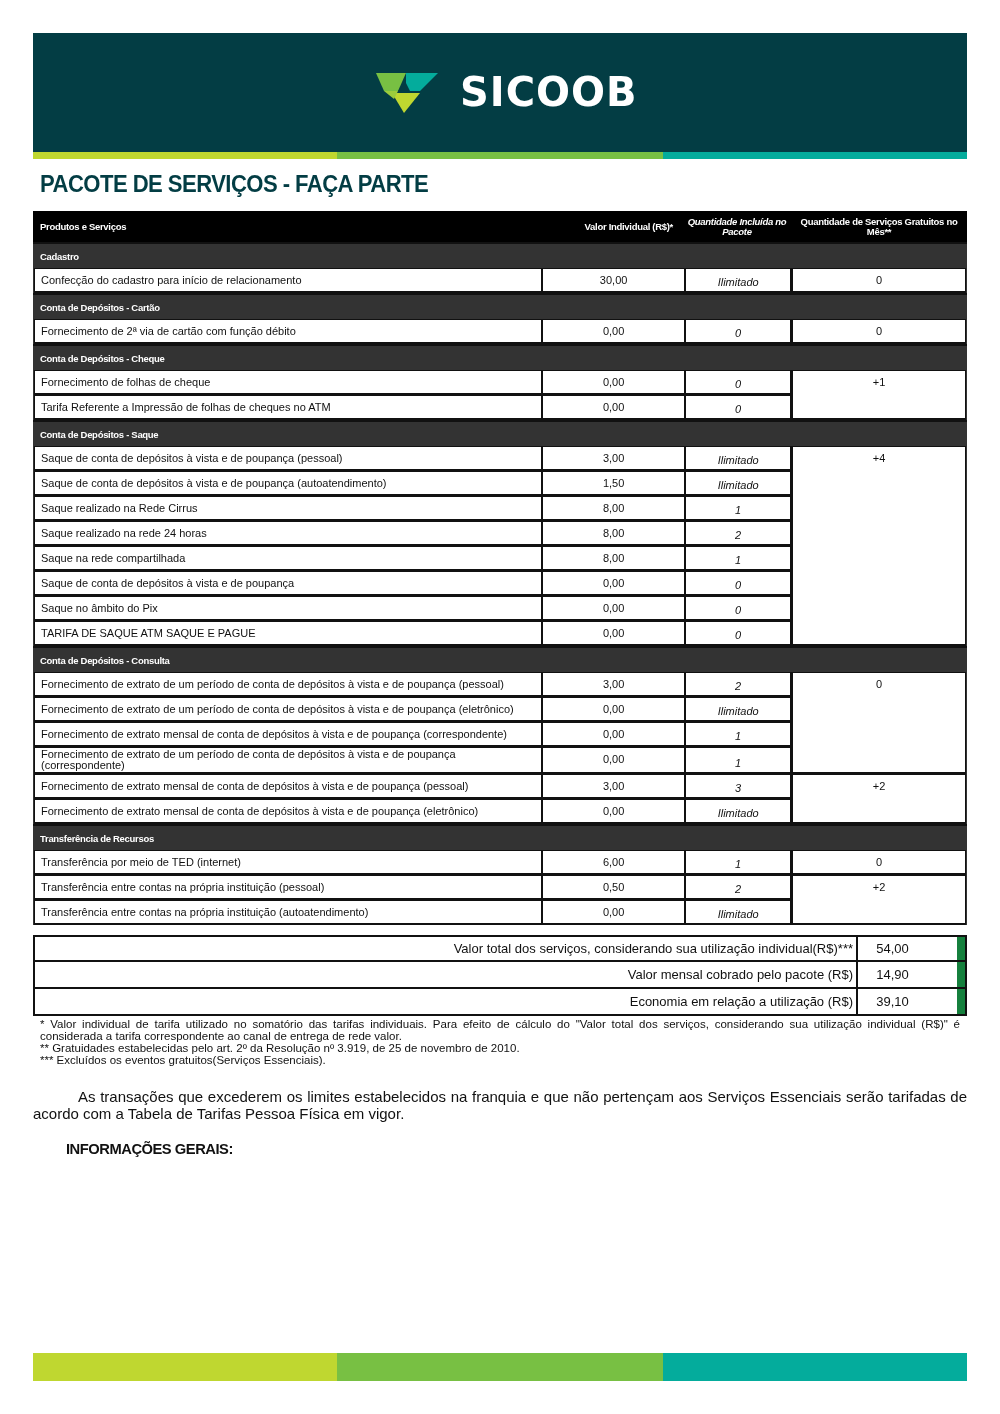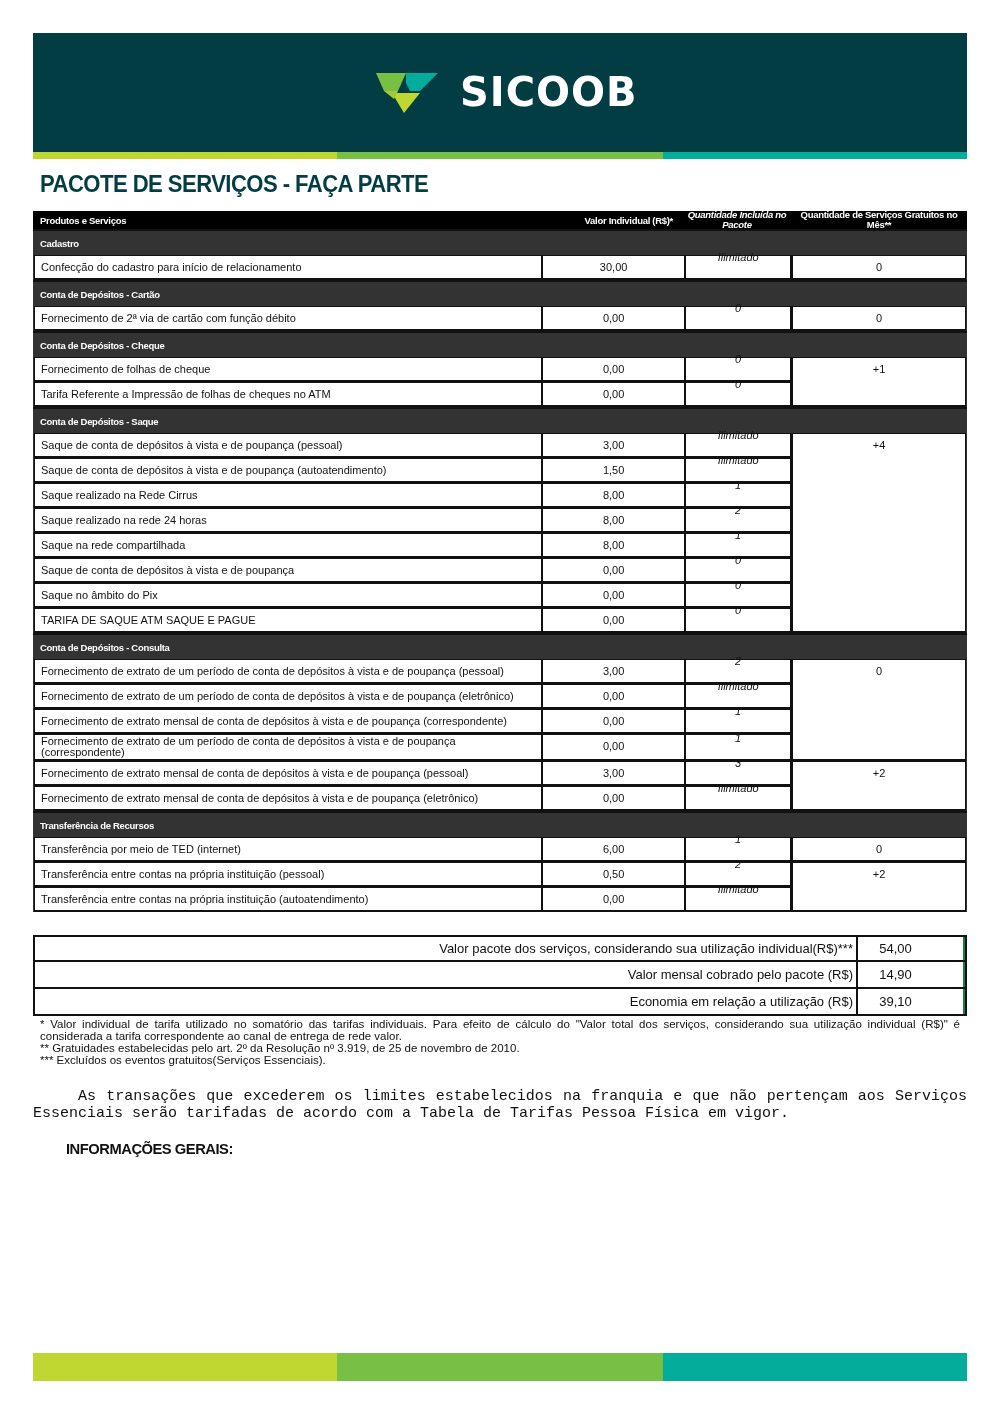--- a/index.html
+++ b/index.html
@@ -14,49 +14,49 @@
     .stripe { position: absolute; left: 33px; width: 934px; display: flex; }
     .stripe .s1 { background: #bfd730; flex: 0 0 304px; }
     .stripe .s2 { background: #78c043; flex: 0 0 326px; }
     .stripe .s3 { background: #04ac9c; flex: 1; }
     .stripe-top { top: 152px; height: 7px; }
     .stripe-bottom { top: 1353px; height: 28px; }
 
     .page-title { position: absolute; left: 40px; top: 170px; font-family: "Liberation Sans", sans-serif; font-weight: bold; font-size: 24px; color: #033d44; letter-spacing: -0.6px; transform: scaleX(0.92); transform-origin: left; }
 
     .table { position: absolute; left: 33px; top: 211px; width: 934px; }
-    .thead { display: flex; background: #000; color: #fff; height: 18px; font-size: 9.5px; font-weight: bold; letter-spacing: -0.3px; }
+    .thead { display: flex; background: #000; color: #fff; height: 31px; font-size: 9.5px; font-weight: bold; letter-spacing: -0.3px; }
     .thead div { display: flex; align-items: center; }
     .c1 { width: 526px; padding-left: 7px; }
     .c2 { width: 124px; justify-content: center; text-align: center; }
     .c3 { width: 108px; justify-content: center; text-align: center; font-style: italic; }
     .c4 { width: 176px; justify-content: center; text-align: center; }
     .thead .c2 { justify-content: flex-end; padding-right: 10px; }
     .thead .c3, .thead .c4 { line-height: 10px; }
 
     .section { background: #333333; color: #fff; height: 26px; display: flex; align-items: center; padding-left: 7px; font-size: 9.5px; font-weight: bold; letter-spacing: -0.3px; border-top: 2px solid #111; }
 
     .group { display: flex; background: #333; }
     .group .rows { width: 758px; }
     .row { display: flex; height: 25px; background: #fff; border: 1px solid #111; border-bottom: 2px solid #111; margin-left: 1px; font-size: 11px; }
     .row.tall { height: 27px; }
     .row .c1 { width: 524px; padding-left: 6px; display: flex; align-items: center; line-height: 11px; border-right: 2px solid #111; }
     .row .c2 { width: 148px; display: flex; align-items: flex-start; padding-top: 5px; border-right: 2px solid #111; }
-    .row .c3 { width: 107px; display: flex; align-items: flex-end; padding-bottom: 15px; }
+    .row .c3 { width: 107px; display: flex; align-items: flex-end; padding-bottom: 3px; }
     .free { width: 175px; background: #fff; border: 1px solid #111; border-left: 2px solid #111; border-bottom: 2px solid #111; font-size: 11px; text-align: center; padding-top: 5px; margin-right: 1px; }
 
     .totals { position: absolute; left: 33px; top: 935px; width: 934px; }
     .trow { display: flex; height: 27px; border: 2px solid #111; border-top: none; font-size: 13px; }
     .trow:first-child { border-top: 2px solid #111; height: 27px; }
     .trow .tl { flex: 1; text-align: right; padding-right: 3px; display: flex; align-items: center; justify-content: flex-end; border-right: 2px solid #111; }
-    .trow .tv { width: 107px; display: flex; align-items: center; justify-content: center; padding-right: 30px; border-right: 2px solid #15803d; }
+    .trow .tv { width: 107px; display: flex; align-items: center; justify-content: center; padding-right: 30px; border-right: 8px solid #15803d; }
 
     .notes { position: absolute; left: 40px; top: 1018px; width: 920px; font-size: 11.5px; line-height: 12px; }
     .notes p { text-align: justify; }
-    .paragraph { position: absolute; left: 33px; top: 1088px; width: 934px; font-size: 15px; line-height: 17px; text-align: justify; text-indent: 45px; font-family: Liberation Mono, monospace; }
+    .paragraph { position: absolute; left: 33px; top: 1088px; width: 934px; font-size: 15px; line-height: 17px; text-align: justify; text-indent: 45px; }
     .info-title { position: absolute; left: 66px; top: 1140px; font-size: 15.5px; font-weight: bold; letter-spacing: -0.5px; transform: scaleX(0.95); transform-origin: left; }
   </style>
 </head>
 <body>
 
 <div class="banner"></div>
 <div class="logo">
   <svg viewBox="0 0 64 46">
     <polygon points="0,4 30,4 22,22 8,22" fill="#78c043"></polygon>
     <polygon points="30,4 62,4 44,22 30,22" fill="#04ac9c"></polygon>
@@ -231,21 +231,21 @@
             <div class="c3">Ilimitado</div>
           </div>
         </div>
         <div class="free">+2</div>
       </div>
     </div>
 </div>
 
 <div class="totals">
   <div class="trow">
-    <div class="tl">Valor pacote dos serviços, considerando sua utilização individual(R$)***</div>
+    <div class="tl">Valor total dos serviços, considerando sua utilização individual(R$)***</div>
     <div class="tv">54,00</div>
   </div>
   <div class="trow">
     <div class="tl">Valor mensal cobrado pelo pacote (R$)</div>
     <div class="tv">14,90</div>
   </div>
   <div class="trow">
     <div class="tl">Economia em relação a utilização (R$)</div>
     <div class="tv">39,10</div>
   </div>

